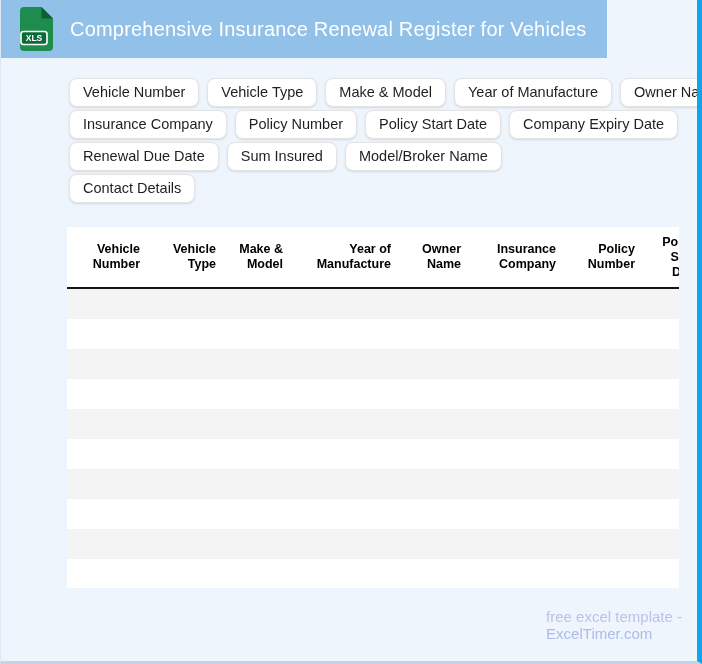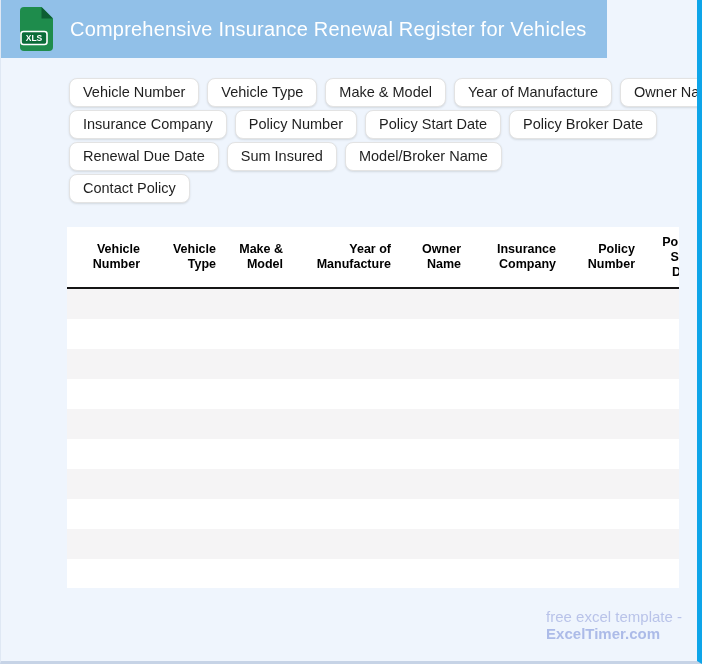--- a/index.html
+++ b/index.html
@@ -96,21 +96,21 @@
   }
   
   .footer{
     position:absolute;right:24px;top:608px;
     font-size:15px;
     color:var(--footer-text,#b9c3e9);
     display:flex;align-items:baseline;flex-direction:column;
   }
   .footer .brand{
     margin-left:9px;
-    font-weight:bold;
+    font-weight:normal;
     color:var(--footer-brand,#acbbe8);
     cursor:pointer;
   }
 </style>
 </head>
 <body>
 
 <div class="page">
 
   <header class="titlebar">
@@ -128,29 +128,29 @@
         <span class="chip">Vehicle Number</span>
         <span class="chip">Vehicle Type</span>
         <span class="chip">Make &amp; Model</span>
         <span class="chip">Year of Manufacture</span>
         <span class="chip">Owner Name</span>
       </div>
       <div class="chip-row">
         <span class="chip">Insurance Company</span>
         <span class="chip">Policy Number</span>
         <span class="chip">Policy Start Date</span>
-        <span class="chip">Policy Broker Date</span>
+        <span class="chip">Company Expiry Date</span>
       </div>
       <div class="chip-row">
         <span class="chip">Renewal Due Date</span>
         <span class="chip">Sum Insured</span>
         <span class="chip">Model/Broker Name</span>
       </div>
       <div class="chip-row">
-        <span class="chip">Contact Policy</span>
+        <span class="chip">Contact Details</span>
       </div>
     </div>
 
   <div class="table-wrap">
     <div class="thead" id="thead">
         <div class="th" style="width: 79px;">
           <span>Vehicle Number</span>
         </div>
         <div class="th" style="width: 76px;">
           <span>Vehicle Type</span>

